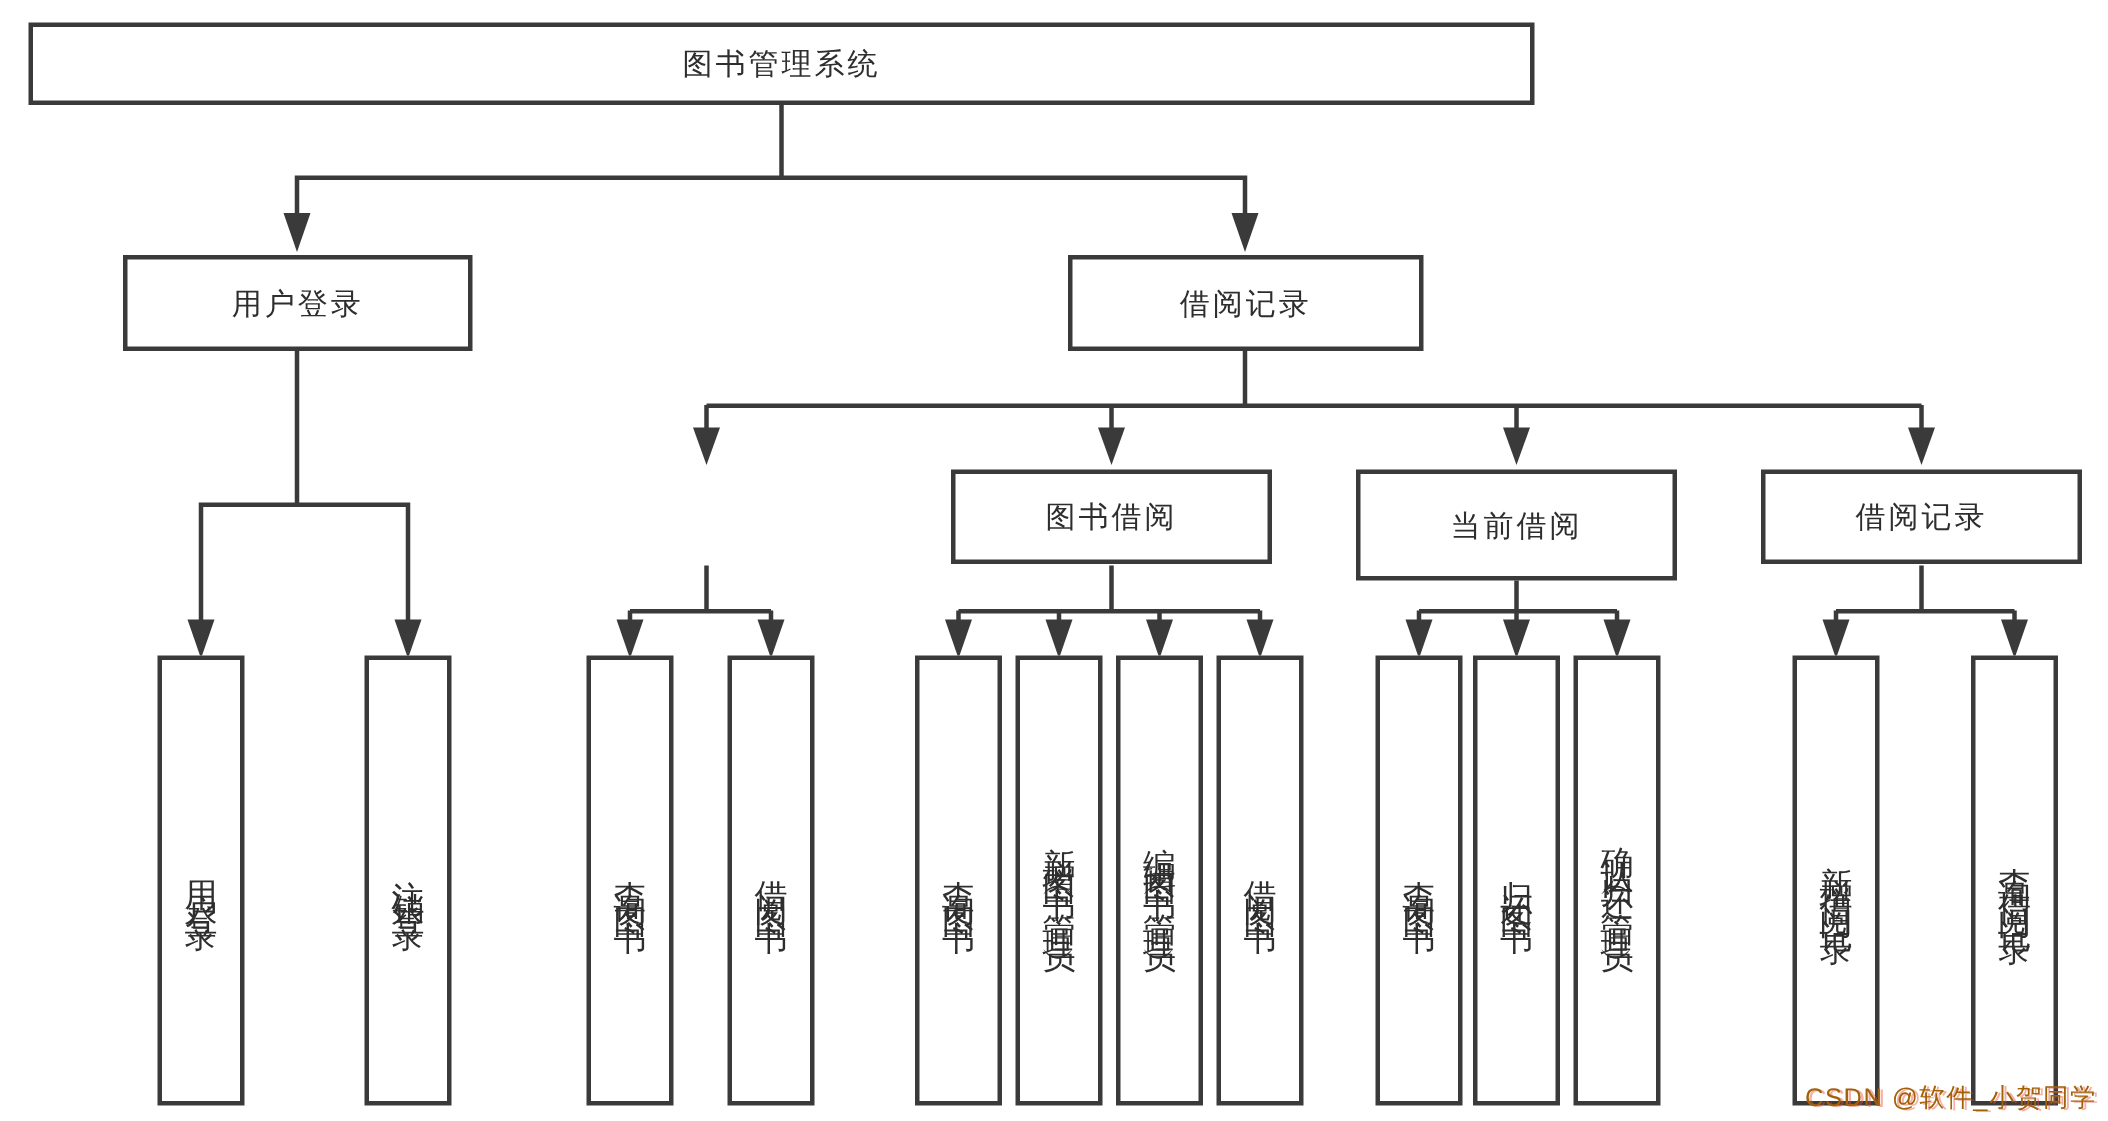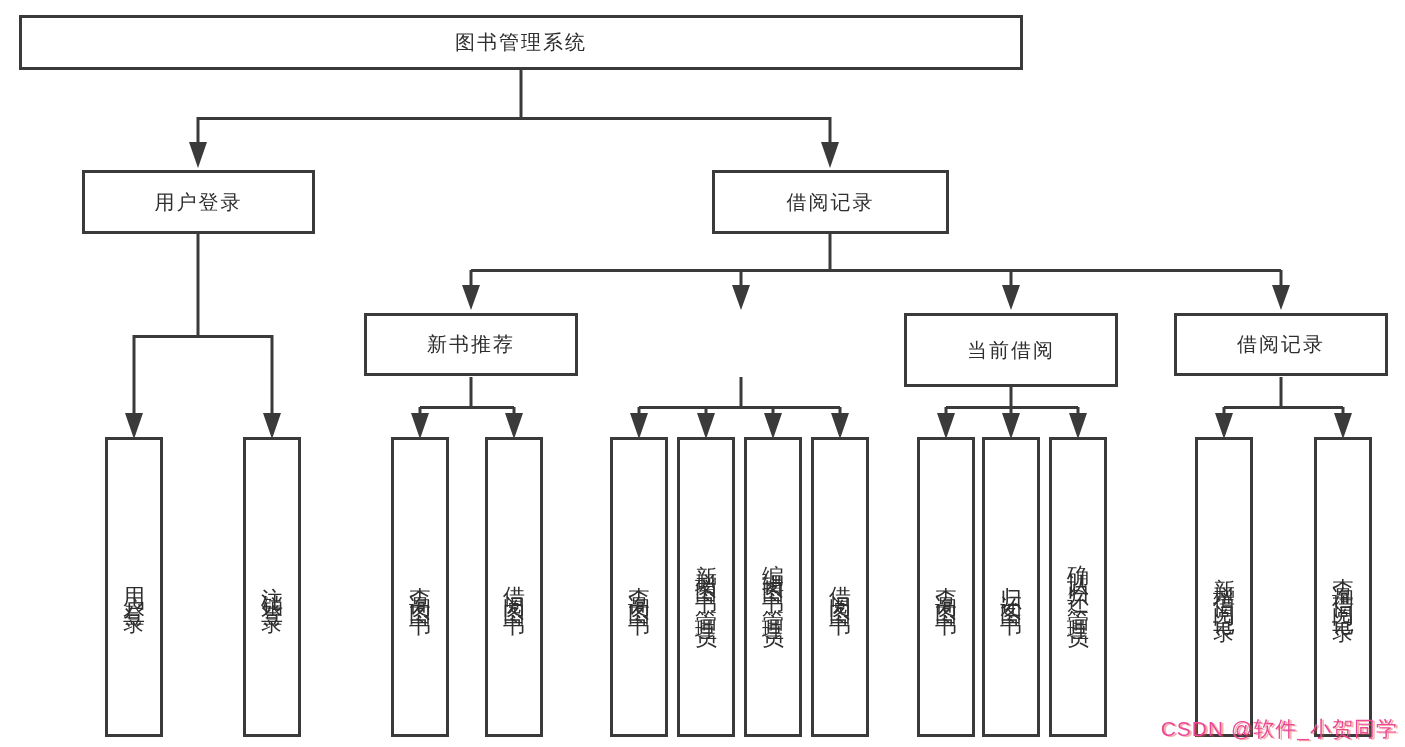--- a/index.html
+++ b/index.html
@@ -11,21 +11,21 @@
   .node{
     position:absolute;box-sizing:border-box;border:3px solid #3a3a3a;background:#ffffff;
     display:flex;align-items:center;justify-content:center;color:#2e2e2e;
   }
   .node.h span{font-size:20px;letter-spacing:2px;white-space:nowrap;}
   .node.v span{
     writing-mode:vertical-rl;text-orientation:mixed;
     font-size:22px;letter-spacing:9px;line-height:1;
   }
   .watermark{
-    position:absolute;right:7px;bottom:4px;font-size:21px;color:#ec4899;
+    position:absolute;right:7px;bottom:4px;font-size:17px;color:#a16207;
     letter-spacing:1px;white-space:nowrap;
     text-shadow:2px 1px 0 rgba(232,78,60,0.45);
   }
 </style>
 </head>
 <body>
 
 <div class="stage">
 
   <svg class="connectors" width="1405" height="747" viewBox="0 0 1405 747" fill="none" stroke="#3a3a3a" stroke-width="3">
@@ -71,22 +71,22 @@
     <span>图书管理系统</span>
   </div>
 
   <div class="node h" style="left:82px;top:170px;width:233px;height:64px">
     <span>用户登录</span>
   </div>
   <div class="node h" style="left:712px;top:170px;width:237px;height:64px">
     <span>借阅记录</span>
   </div>
 
-  <div class="node h" style="left:364px;top:313px;width:214px;height:63px">
-    <span>新书推荐</span>
+  <div class="node h" style="left:634px;top:313px;width:214px;height:63px">
+    <span>图书借阅</span>
   </div>
   <div class="node h" style="left:904px;top:313px;width:214px;height:74px">
     <span>当前借阅</span>
   </div>
   <div class="node h" style="left:1174px;top:313px;width:214px;height:63px">
     <span>借阅记录</span>
   </div>
 
   <div class="node v" style="left:105px;top:437px;width:58px;height:300px">
     <span>用户登录</span>

